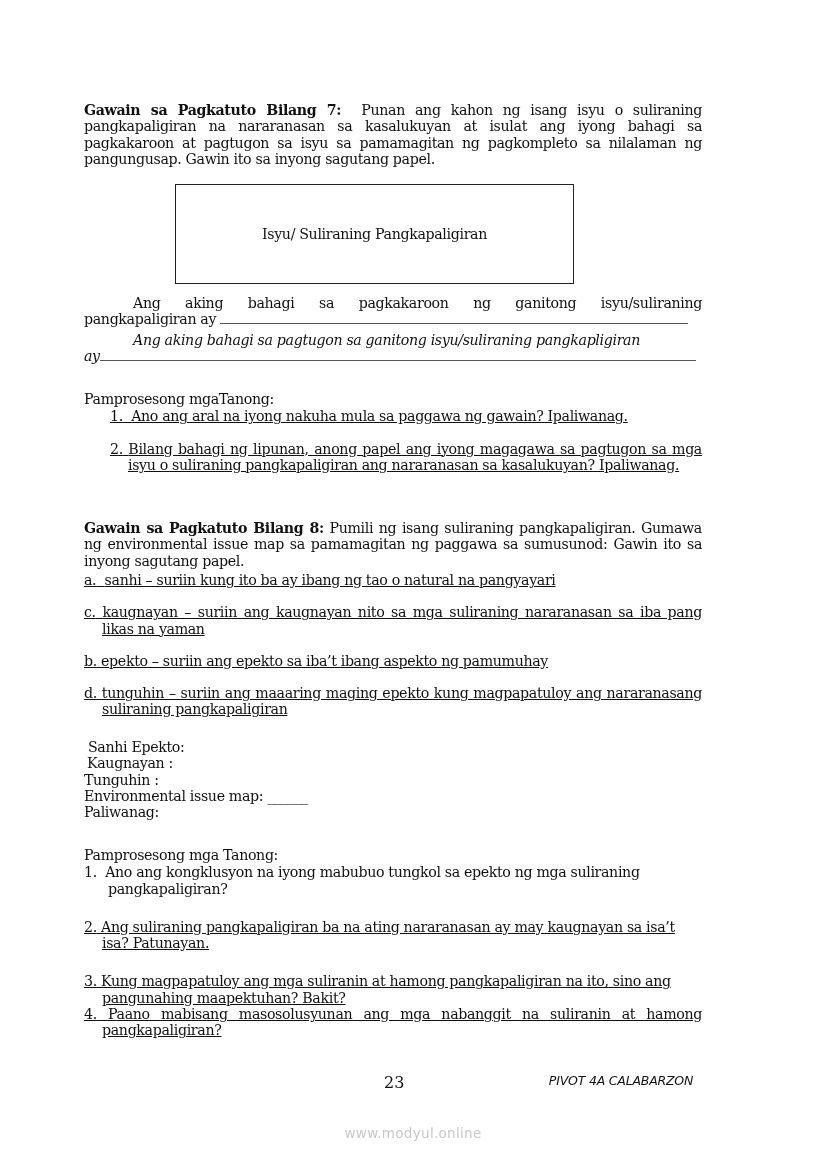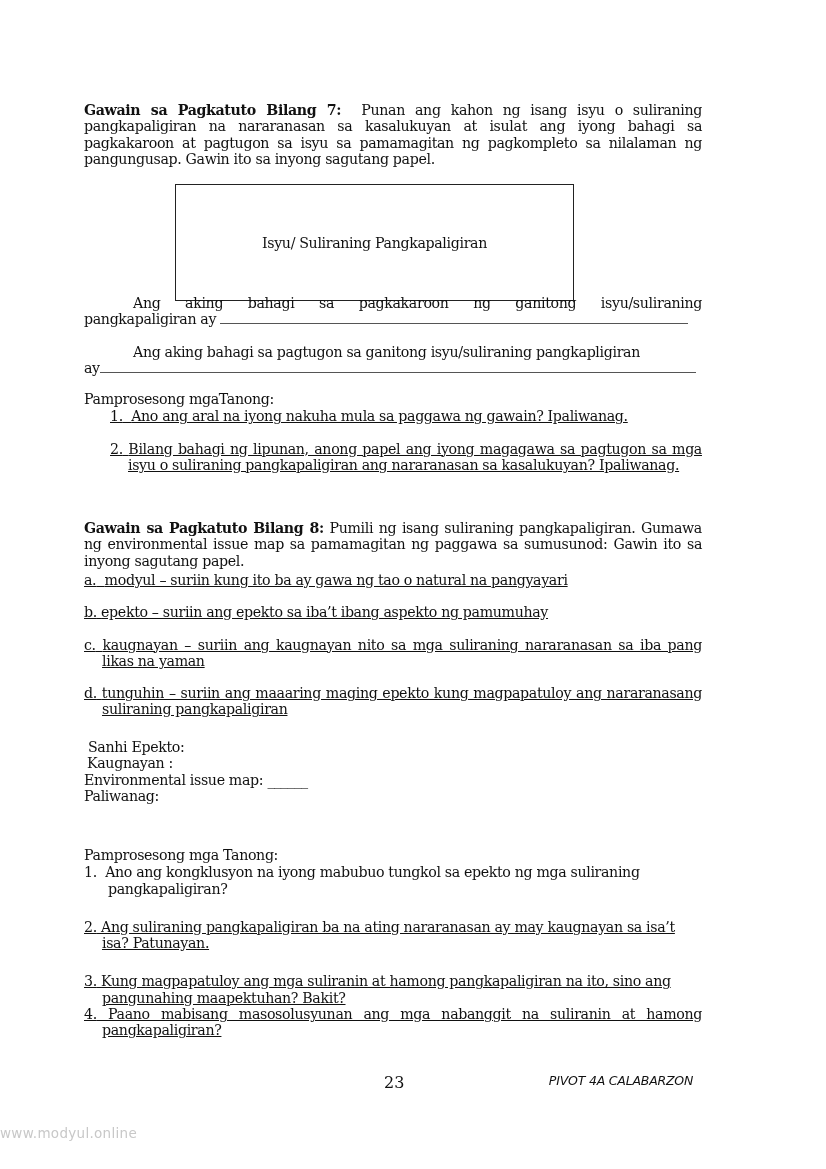--- a/index.html
+++ b/index.html
@@ -2,29 +2,29 @@
 <html><head>
 <meta charset="utf-8">
 <style>
   html, body { margin: 0; padding: 0; background: #ffffff; }
   body { width: 826px; height: 1169px; position: relative; overflow: hidden;
          font-family: "DejaVu Serif", "Liberation Serif", serif; color: #111; }
   .page { position: absolute; left: 84px; top: 102px; width: 618px; font-size: 14.2px; line-height: 16.3px; letter-spacing: -0.35px; }
   .just { text-align: justify; text-align-last: left; }
   .just-full { text-align: justify; text-align-last: justify; }
   b { font-weight: bold; }
-  .issue-box { position: absolute; left: 175px; top: 184px; width: 399px; height: 117px; border: 1.5px solid #222; box-sizing: border-box; display: flex; align-items: center; justify-content: center; font-size: 14.2px; letter-spacing: -0.35px; }
+  .issue-box { position: absolute; left: 175px; top: 184px; width: 399px; height: 100px; border: 1.5px solid #222; box-sizing: border-box; display: flex; align-items: center; justify-content: center; font-size: 14.2px; letter-spacing: -0.35px; }
   .abs { position: absolute; left: 84px; width: 618px; font-size: 14.2px; line-height: 16.3px; letter-spacing: -0.35px; }
   .indent { text-indent: 49px; }
   .blank-line { display: inline-block; border-bottom: 1px solid #555; height: 11px; vertical-align: baseline; }
   .hang { padding-left: 18px; text-indent: -18px; text-decoration: underline; }
   .hang2 { padding-left: 24px; text-indent: -24px; }
   .footer-num { position: absolute; top: 1073px; left: 384px; font-size: 16px; }
   .footer-right { position: absolute; top: 1073px; left: 540px; width: 162px; text-align: center; font-family: "DejaVu Sans", "Liberation Sans", sans-serif; font-style: italic; font-size: 12.5px; letter-spacing: -0.2px; }
-  .watermark { position: absolute; top: 1125px; left: 0; width: 826px; text-align: left; font-family: "DejaVu Sans", "Liberation Sans", sans-serif; font-size: 13.5px; color: #c8c8c8; letter-spacing: 0.3px; }
+  .watermark { position: absolute; top: 1125px; left: 0; width: 826px; text-align: center; font-family: "DejaVu Sans", "Liberation Sans", sans-serif; font-size: 13.5px; color: #c8c8c8; letter-spacing: 0.3px; }
 </style>
 </head>
 <body>
 
 <div class="page just">
   <b>Gawain sa Pagkatuto Bilang 7:</b>&nbsp;
   <span>Punan ang kahon ng isang isyu o suliraning pangkapaligiran na nararanasan sa kasalukuyan at isulat ang iyong bahagi sa pagkakaroon at pagtugon sa isyu sa pamamagitan ng pagkompleto sa nilalaman ng pangungusap. Gawin ito sa inyong sagutang papel.</span>
 </div>
 
 <div class="issue-box">
@@ -32,21 +32,21 @@
 </div>
 
 <div class="abs" style="top:295px;">
   <div class="just-full indent">Ang aking bahagi sa pagkakaroon ng ganitong isyu/suliraning</div>
   <div>
     <span>pangkapaligiran ay</span>
     <span class="blank-line" style="width:468px;"></span>
   </div>
 </div>
 
-<div class="abs" style="top:344px;">
+<div class="abs" style="top:332px;font-style:italic;">
   <div class="indent">Ang aking bahagi sa pagtugon sa ganitong isyu/suliraning pangkapligiran</div>
   <div>
     <span>ay</span><span class="blank-line" style="width:596px;"></span>
   </div>
 </div>
 
 <div class="abs" style="top:391px;">
   <div>Pamprosesong mgaTanong:</div>
   <div class="hang" style="margin-left:26px; margin-top:1px;">
     <span>1.</span>&nbsp;
@@ -59,39 +59,40 @@
 </div>
 
 <div class="abs just" style="top:520px;">
   <b>Gawain sa Pagkatuto Bilang 8:</b>
   <span>Pumili ng isang suliraning pangkapaligiran. Gumawa ng environmental issue map sa pamamagitan ng paggawa sa sumusunod: Gawin ito sa inyong sagutang papel.</span>
 </div>
 
 <div class="abs" style="top:572px;">
   <div class="hang">
     <span>a.</span>&nbsp;
-    <span>modyul – suriin kung ito ba ay gawa ng tao o natural na pangyayari</span>
+    <span>sanhi – suriin kung ito ba ay ibang ng tao o natural na pangyayari</span>
+  </div>
+  <div class="hang just" style="margin-top:16px;">
+    <span>c.</span>
+    <span>kaugnayan – suriin ang kaugnayan nito sa mga suliraning nararanasan sa iba pang likas na yaman</span>
   </div>
   <div class="hang" style="margin-top:16px;">
     <span>b.</span>
     <span>epekto – suriin ang epekto sa iba’t ibang aspekto ng pamumuhay</span>
-  </div>
-  <div class="hang just" style="margin-top:16px;">
-    <span>c.</span>
-    <span>kaugnayan – suriin ang kaugnayan nito sa mga suliraning nararanasan sa iba pang likas na yaman</span>
   </div>
   <div class="hang just" style="margin-top:16px;">
     <span>d.</span>
     <span>tunguhin – suriin ang maaaring maging epekto kung magpapatuloy ang nararanasang suliraning pangkapaligiran</span>
   </div>
 </div>
 
 <div class="abs" style="top:739px;">
   <div style="padding-left:4px;">Sanhi Epekto:</div>
   <div style="padding-left:3px;">Kaugnayan :</div>
+  <div>Tunguhin :</div>
   <div>Environmental issue map: ______</div>
   <div>Paliwanag:</div>
 </div>
 
 <div class="abs" style="top:847px;">
   <div>Pamprosesong mga Tanong:</div>
   <div class="hang2" style="margin-top:1px;">
     <span>1.</span>&nbsp;
     <span>Ano ang kongklusyon na iyong mabubuo tungkol sa epekto ng mga suliraning pangkapaligiran?</span>
   </div>

